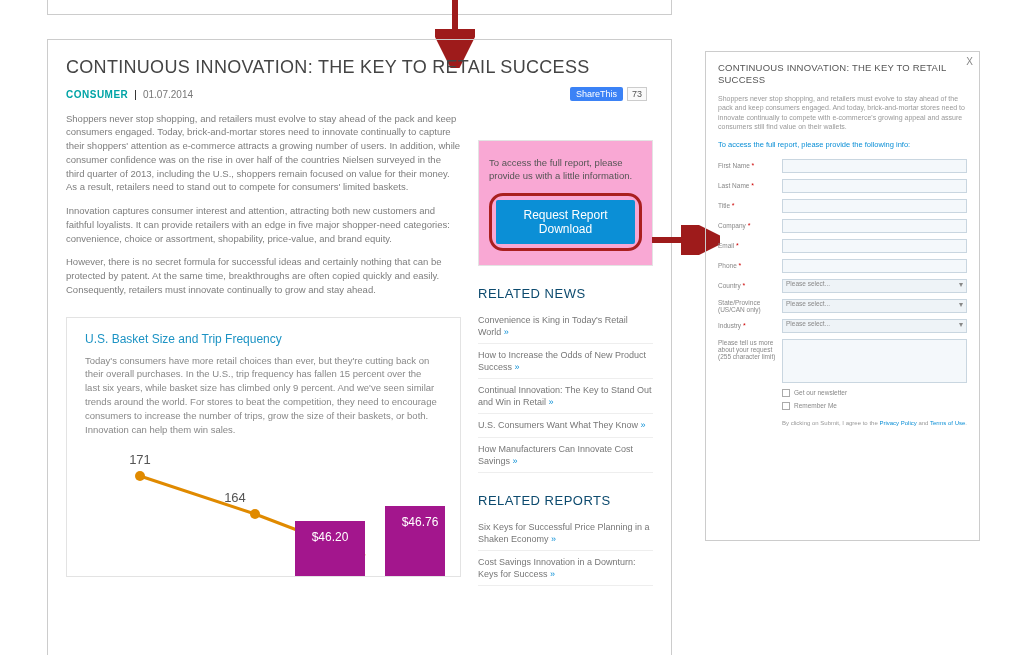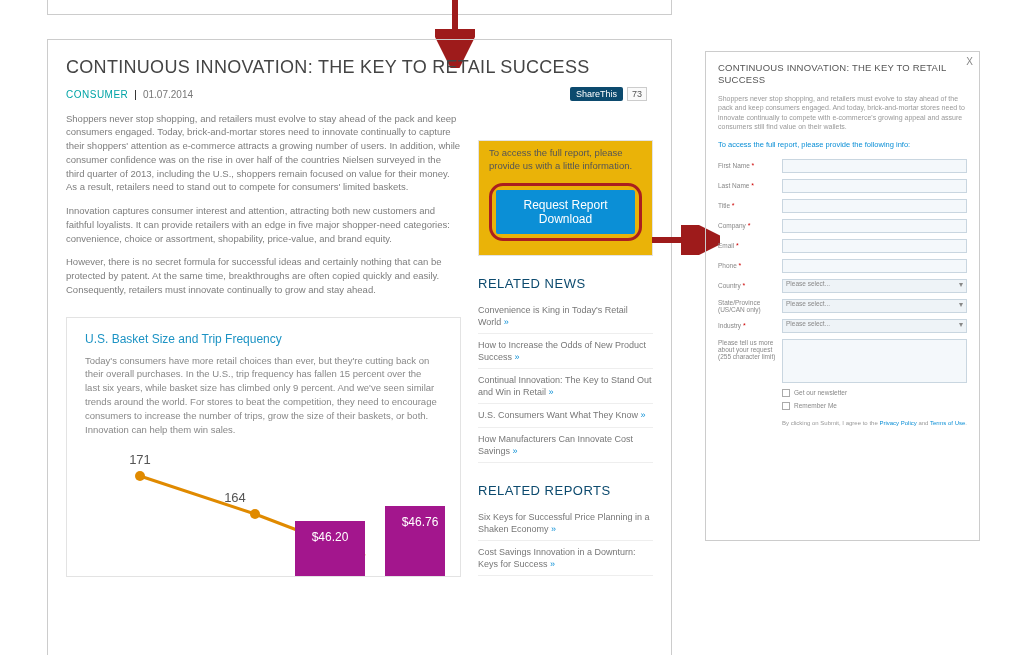--- a/index.html
+++ b/index.html
@@ -45,27 +45,27 @@
   }
 
   .meta-row {
     display: flex;
     align-items: center;
     gap: 6px;
     font-size: 10px;
     margin-bottom: 12px;
     position: relative;
   }
-  .category-link { color: #00a4a6; font-weight: normal; letter-spacing: .5px; }
+  .category-link { color: #00a4a6; font-weight: bold; letter-spacing: .5px; }
   .meta-date { color: #777; }
   .share-badge {
     position: absolute;
     right: 30px;
     top: -2px;
-    background: #0c4a6e;
+    background: #3b82f6;
     color: #fff;
     font-size: 9px;
     padding: 2px 6px;
     border-radius: 2px;
   }
   .share-count {
     position: absolute;
     right: 6px;
     top: -2px;
     border: 1px solid #ccc;
@@ -103,23 +103,23 @@
   .chart-svg { display:block; }
 
   
   .sidebar-col {
     position: absolute;
     right: 18px;
     top: 100px;
     width: 175px;
   }
   .cta-box {
-    background: #eab308;
+    background: #f9a8d4;
     border: 1px solid #e3e3e3;
-    padding: 6px 10px 14px;
+    padding: 16px 10px 14px;
   }
   .cta-text {
     font-size: 9.5px;
     color: #555;
     line-height: 1.35;
     margin-bottom: 10px;
   }
   .cta-button-wrap {
     border: 3px solid #aa1f1f;
     border-radius: 14px;

